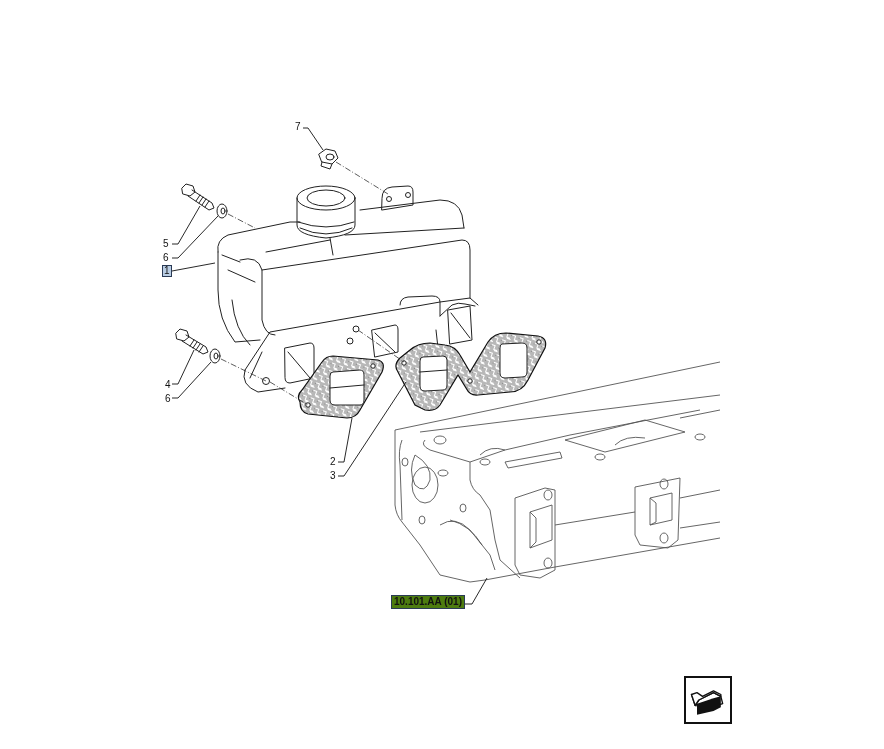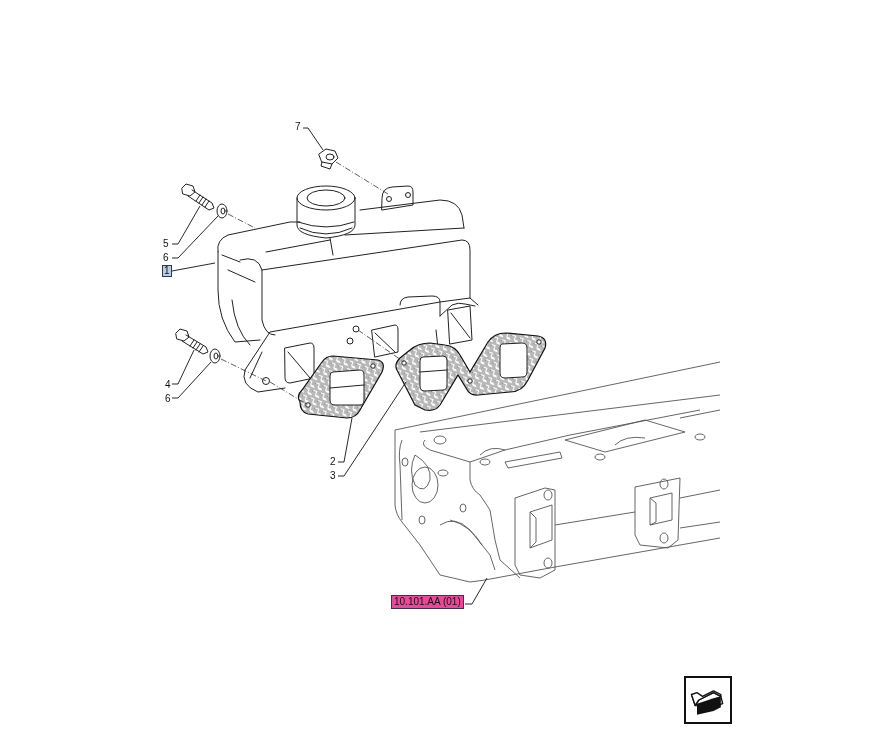--- a/index.html
+++ b/index.html
@@ -1,20 +1,20 @@
 <!DOCTYPE html>
 <html><head>
   <meta charset="utf-8">
   <style>
     html, body { margin: 0; padding: 0; background: #ffffff; }
     body { width: 884px; height: 749px; position: relative; overflow: hidden; font-family: "Liberation Sans", sans-serif; }
     #diagram { position: absolute; left: 0; top: 0; width: 884px; height: 749px; }
     .callout { position: absolute; font-size: 10px; color: #111; line-height: 11px; font-family: "Liberation Sans", sans-serif; }
     .callout.hl { background: #b9cde4; border: 1px solid #2a3a55; padding: 0 1px; line-height: 10px; }
-    .ref-link { position: absolute; left: 391px; top: 595px; background: #ec4899; border: 1px solid #2a3a55; font-size: 10px; padding: 0 2px; line-height: 12px; color: #111; cursor: pointer; }
+    .ref-link { position: absolute; left: 391px; top: 595px; background: #4d7c0f; border: 1px solid #2a3a55; font-size: 10px; padding: 0 2px; line-height: 12px; color: #111; cursor: pointer; font-weight: bold; }
     .nav-icon { position: absolute; left: 684px; top: 676px; width: 48px; height: 48px; border: 2px solid #111; box-sizing: border-box; background: #fff; cursor: pointer; }
     .nav-icon svg { width: 100%; height: 100%; }
     .ln { fill: none; stroke: #222; stroke-width: 1; stroke-linejoin: round; stroke-linecap: round; }
     .lnlight { fill: none; stroke: #555; stroke-width: 0.9; stroke-linejoin: round; }
     .dash { fill: none; stroke: #333; stroke-width: 0.8; stroke-dasharray: 6 2 1 2; }
     .leader { fill: none; stroke: #111; stroke-width: 0.9; }
     .gasket { fill: url(#hatch); stroke: #111; stroke-width: 1.2; }
     .hole { fill: #fff; stroke: #222; stroke-width: 1; }
   </style>
 </head>

